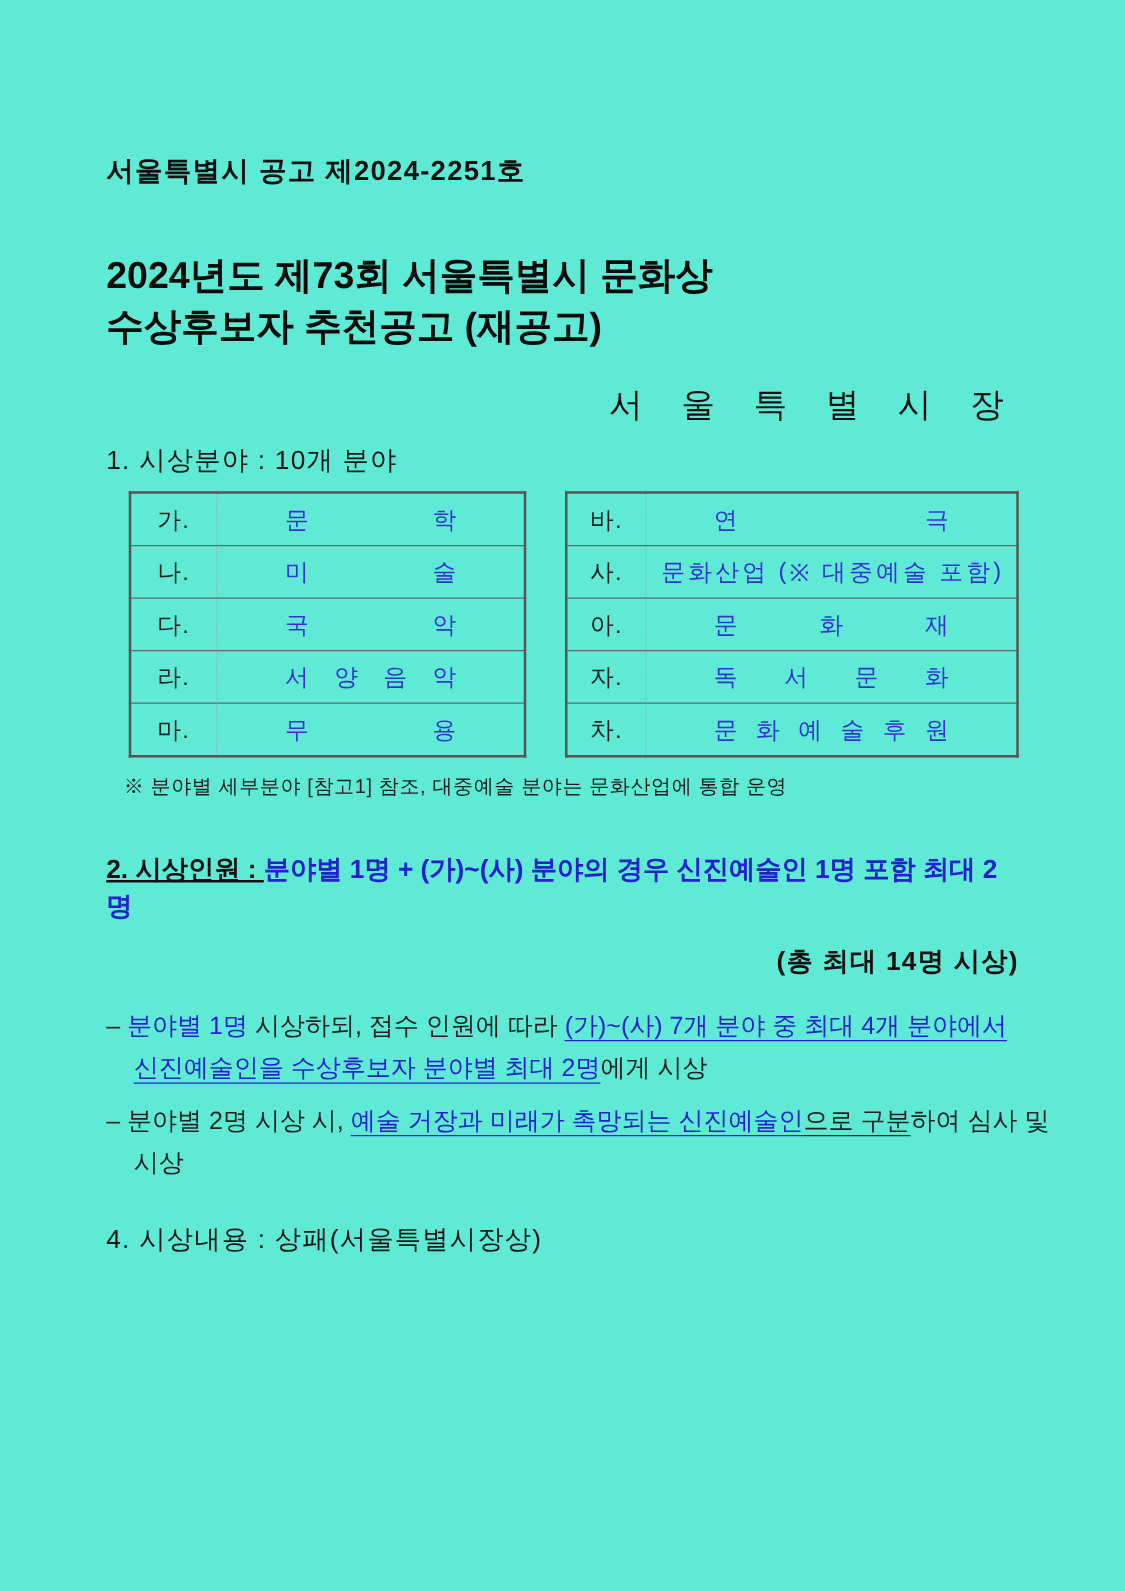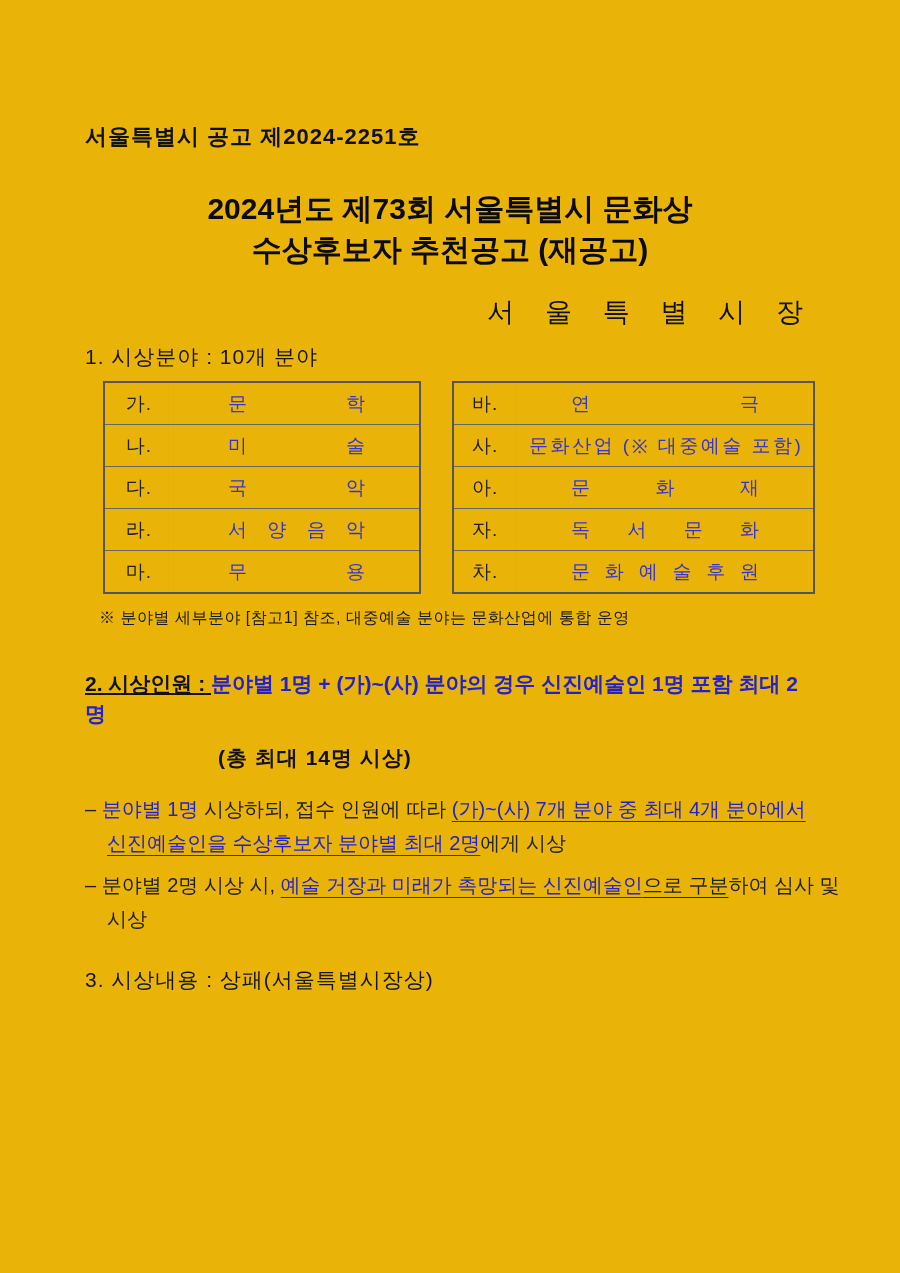--- a/index.html
+++ b/index.html
@@ -6,29 +6,29 @@
   body{
     width:900px;height:1273px;overflow:hidden;
     font-family:"Liberation Sans",sans-serif;
     color:#1a1a1a;
     -webkit-font-smoothing:antialiased;
   }
   .page{
     box-sizing:border-box;
     width:900px;height:1273px;
     padding:122px 85px 0 85px;
-    background:#eab308;
+    background:#5eead4;
     position:relative;
   }
   
   .doc-number{
     font-size:22px;font-weight:bold;letter-spacing:1px;color:#111;
   }
   .doc-title{
-    margin-top:36px;text-align:center;
+    margin-top:48px;
     font-size:30px;font-weight:bold;color:#0b0b0b;
     line-height:41px;letter-spacing:0px;
   }
   
   .intro{
     margin-top:30px;width:730px;
     font-family:"Liberation Serif",serif;
     font-size:21px;line-height:37px;color:#222;
     text-align:justify;text-indent:36px;
     word-break:keep-all;
@@ -84,21 +84,21 @@
   }
   
   .sec2{
     margin-top:38px;
     font-size:21px;font-weight:bold;line-height:30px;letter-spacing:0px;
   }
   .sec2 .prefix{color:#111;text-decoration:underline;}
   .sec2 .highlight{color:#2121cd;}
   .sec2-sub{
     margin-top:15px;padding-left:133px;
-    font-size:21px;font-weight:bold;color:#111;line-height:28px;letter-spacing:1px;
+    font-size:21px;font-weight:bold;color:#111;line-height:28px;letter-spacing:1px;text-align:right;
   }
   
   .bullet{
     margin-top:20px;margin-left:0;width:772px;
     font-family:Liberation Sans, sans-serif;
     font-size:20px;line-height:34px;color:#222;
     padding-left:22px;text-indent:-22px;
     word-break:keep-all;
   }
   .bullet + .bullet{margin-top:8px;}
@@ -260,15 +260,15 @@
   <div class="sec2">
     <span class="prefix">2. 시상인원 : </span><span class="highlight">분야별 1명 + (가)~(사) 분야의 경우 신진예술인 1명 포함 최대 2명</span>
   </div>
 
   <div class="sec2-sub">(총 최대 14명 시상)</div>
 
   <div class="bullet"><span class="seg-black">– </span><span class="seg-blue">분야별 1명 </span><span class="seg-black">시상하되, 접수 인원에 따라 </span><span class="seg-blue-underline">(가)~(사) 7개 분야 중 최대 4개 분야에서 </span><br><span class="seg-blue-underline">신진예술인을 수상후보자 분야별 최대 2명</span><span class="seg-black">에게 시상</span></div>
 
   <div class="bullet"><span class="seg-black">– </span><span class="seg-black">분야별 2명 시상 시, </span><span class="seg-blue-underline">예술 거장과 미래가 촉망되는 신진예술인</span><span class="seg-black-underline">으로 구분</span><span class="seg-black">하여 심사 및 시상</span></div>
 
-  <div class="sec-heading sec3">3. 시상내용 : 상패(서울특별시장상)</div>
+  <div class="sec-heading sec3">4. 시상내용 : 상패(서울특별시장상)</div>
 
 </div>
 
 </body></html>

